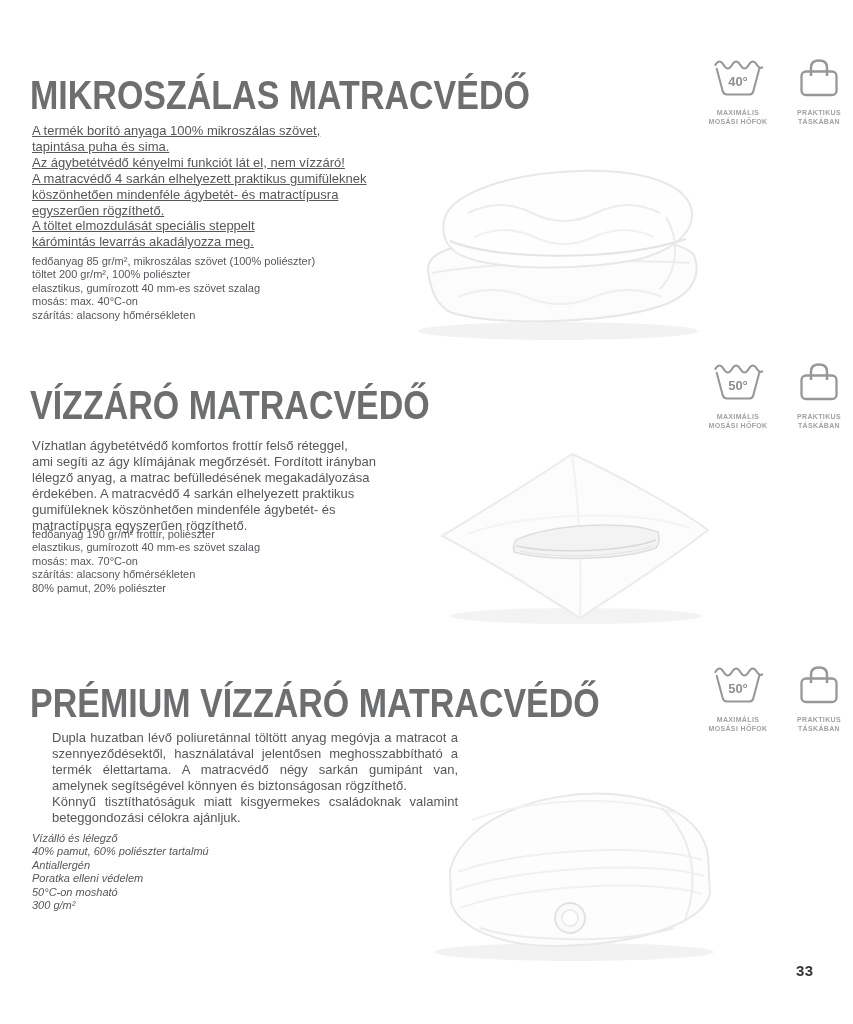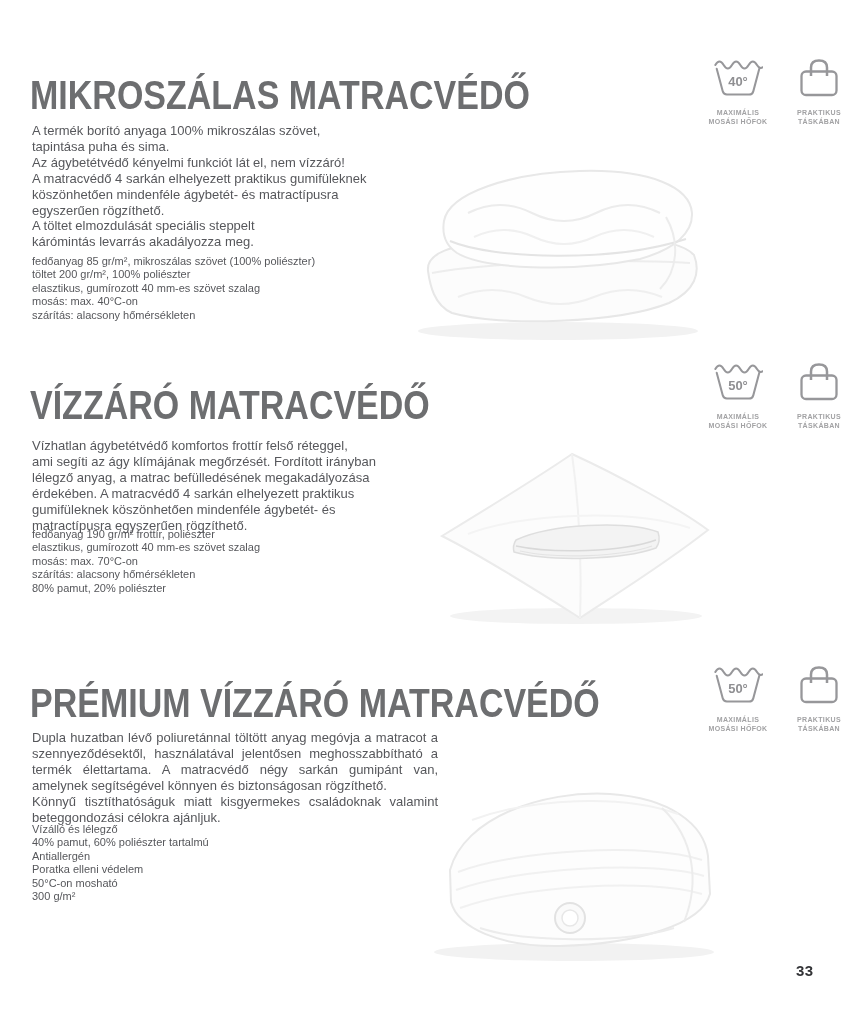--- a/index.html
+++ b/index.html
@@ -17,31 +17,31 @@
     position:absolute;left:30px;top:-6px;
     font-size:40px;font-weight:bold;color:#6d6e70;
     transform:scaleX(.85);transform-origin:left top;
     white-space:nowrap;letter-spacing:0px;line-height:44px;
   }
   .desc{
     position:absolute;left:32px;width:400px;
     font-size:13px;line-height:15.9px;color:#56575b;
     white-space:pre-line;
   }
-  .s1 .desc{top:58px;}
+  .s1 .desc{top:58px;text-decoration:underline;}
   .s2 .desc{top:63px;}
-  .s3 .desc{top:57px;width:406px;text-align:justify;}
+  .s3 .desc{top:57px;width:406px;text-align:justify;margin-left:20px;}
   .specs{
     position:absolute;left:32px;width:400px;
     font-size:11px;line-height:13.4px;color:#56575b;
     white-space:pre-line;
   }
   .s1 .specs{top:192px;margin-top:11px;}
   .s2 .specs{top:166px;}
-  .s3 .specs{top:163px;}
+  .s3 .specs{top:172px;font-style:italic;}
 
   .icon-col{position:absolute;left:704px;display:flex;gap:13px;}
   .s1 .icon-col{top:3px;}
   .s2 .icon-col{top:-3px;}
   .s3 .icon-col{top:2px;}
   .icon-block{width:68px;display:flex;flex-direction:column;align-items:center;}
   .icon-art{height:42px;display:flex;align-items:flex-end;}
   .icon-label{
     margin-top:11px;font-size:7px;font-weight:bold;letter-spacing:.05em;
     color:#a2a2a4;text-align:center;white-space:pre-line;line-height:9px;

